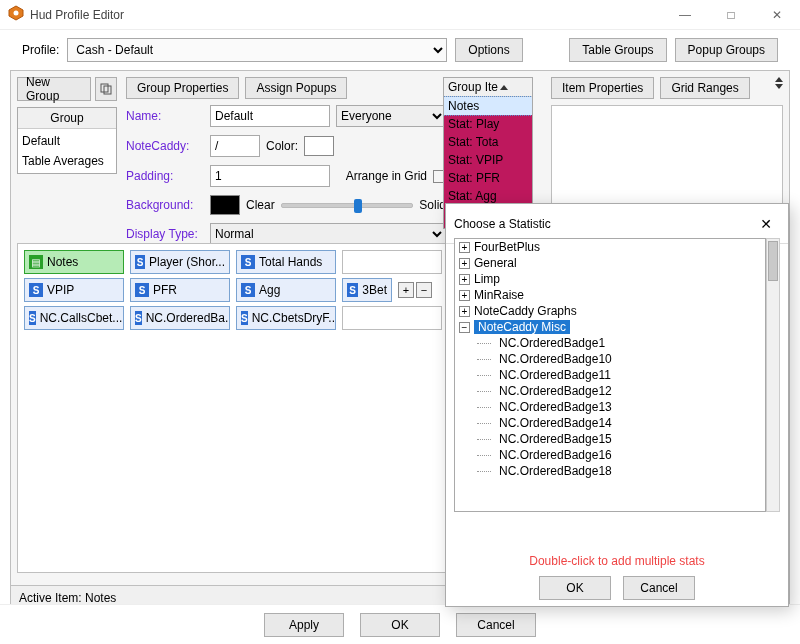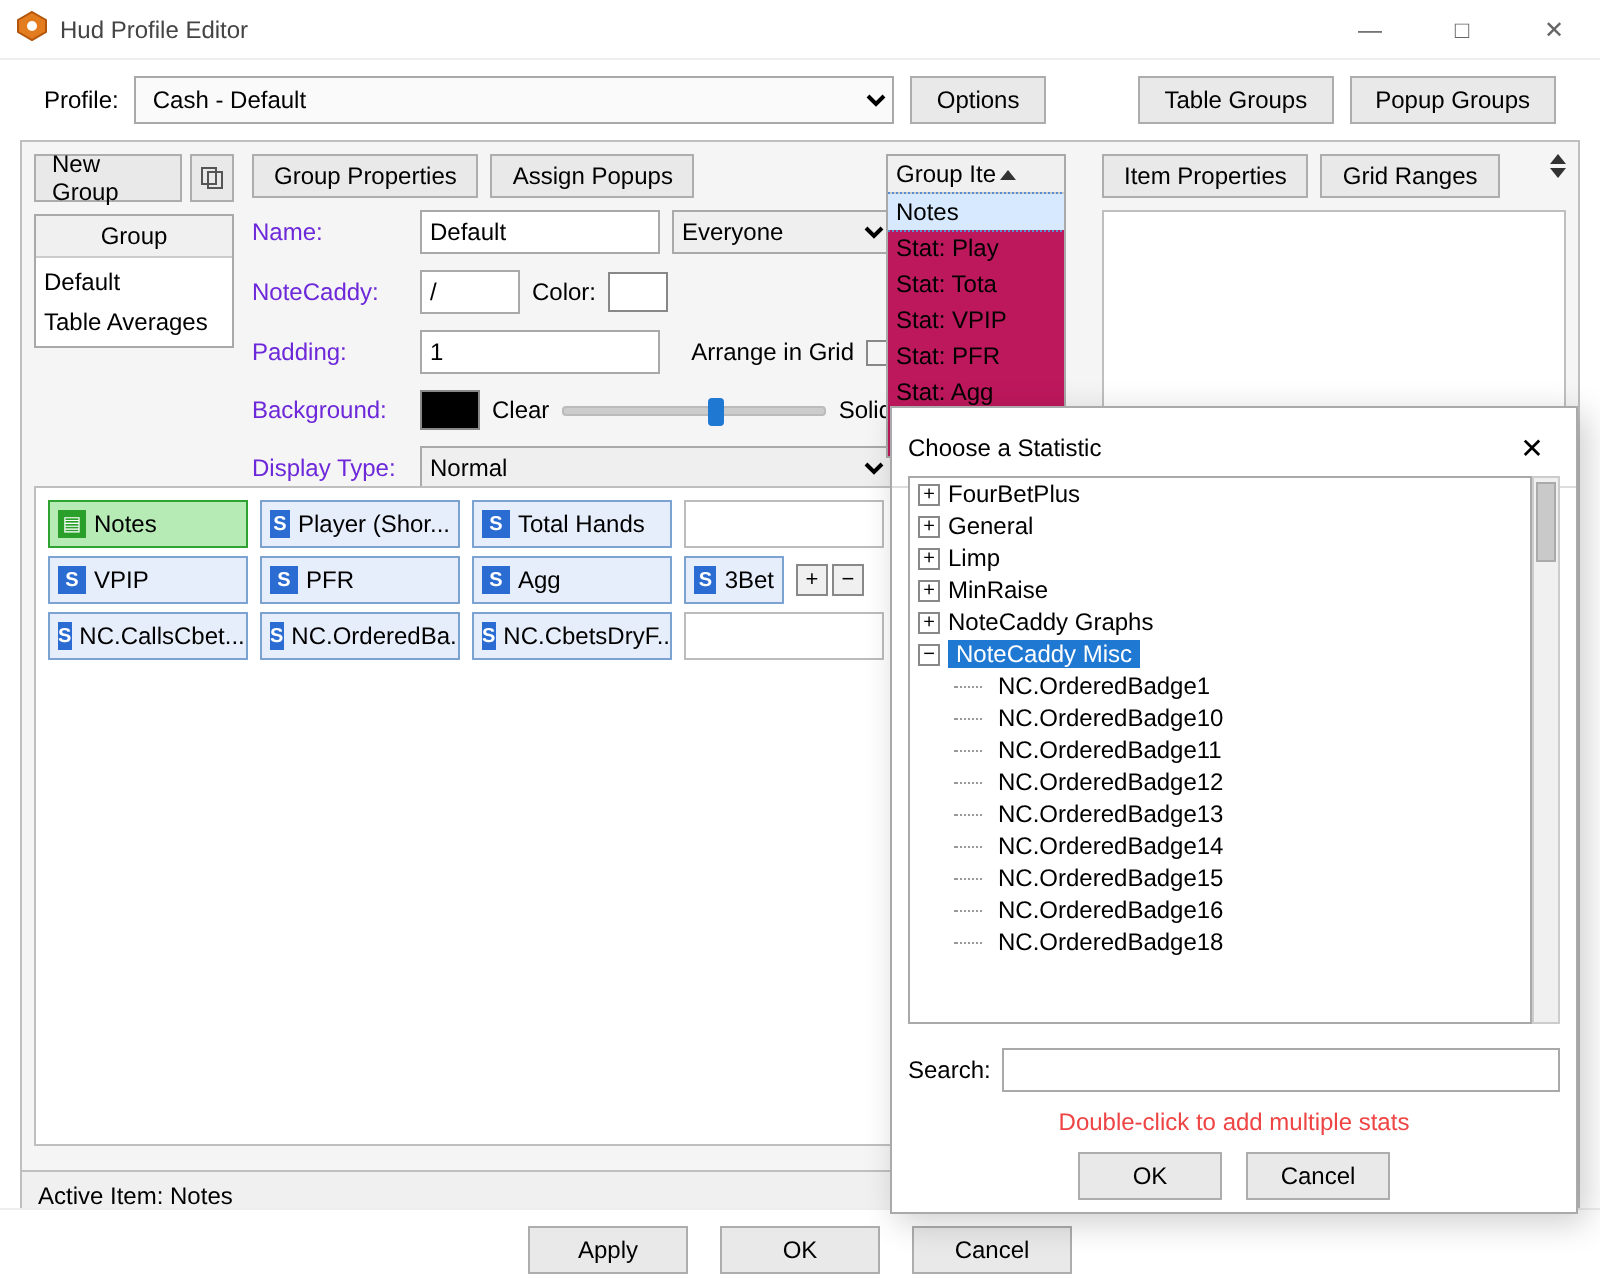--- a/index.html
+++ b/index.html
@@ -321,24 +321,20 @@
     <div class="tn child">NC.OrderedBadge12</div>
     <div class="tn child">NC.OrderedBadge13</div>
     <div class="tn child">NC.OrderedBadge14</div>
     <div class="tn child">NC.OrderedBadge15</div>
     <div class="tn child">NC.OrderedBadge16</div>
     <div class="tn child">NC.OrderedBadge18</div>
   </div>
   <div class="vscroll">
       <div class="th"></div>
     </div>
-  <div class="searchrow">
-    <span>Search:</span>
-    <input type="text" style="">
-  </div>
   <div class="hint">Double-click to add multiple stats</div>
   <div class="dlgbtns">
     <div class="btn" style="width:72px;justify-content:center">
         <span>OK</span>
       </div>
     <div class="btn" style="width:72px;justify-content:center">
         <span>Cancel</span>
       </div>
   </div>
 </div>

